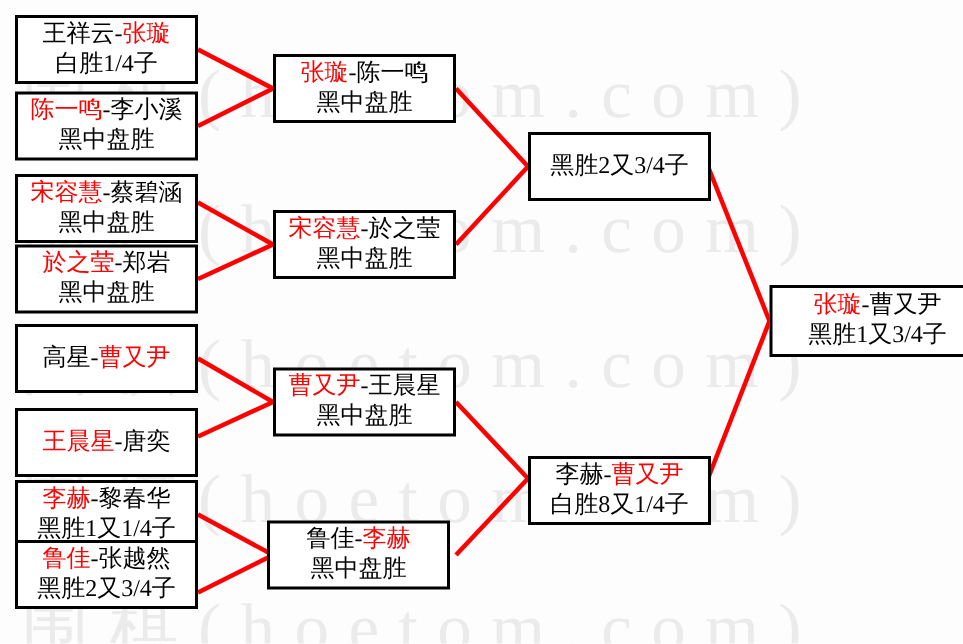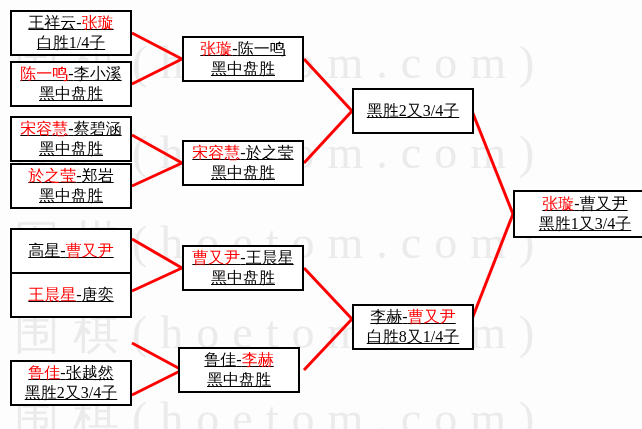--- a/index.html
+++ b/index.html
@@ -12,21 +12,21 @@
     position:absolute;left:14px;white-space:nowrap;
     font-size:46px;letter-spacing:13px;color:#ebebeb;
     user-select:none;z-index:0;line-height:1;
   }
   #lines{position:absolute;left:0;top:0;z-index:1;}
   .box{
     position:absolute;z-index:2;box-sizing:border-box;
     width:122px;height:46px;background:#ffffff;
     border:2px solid #000000;
     display:flex;flex-direction:column;justify-content:center;
-    text-align:center;font-size:16px;line-height:20px;color:#000000;text-decoration:underline;
+    text-align:center;font-size:16px;line-height:20px;color:#000000;
   }
   .box .names{white-space:nowrap;}
   .box .red{color:#ff0000;}
   .box.final{width:144px;height:48px;}
 </style>
 </head>
 <body>
 
 <div id="stage">
 
@@ -64,25 +64,29 @@
     <div>黑中盘胜</div>
   </div>
   <div class="box" style="left:10px;top:116px">
     <div class="names"><span class="red">宋容慧</span><span>-</span><span>蔡碧涵</span></div>
     <div>黑中盘胜</div>
   </div>
   <div class="box" style="left:10px;top:163px">
     <div class="names"><span class="red">於之莹</span><span>-</span><span>郑岩</span></div>
     <div>黑中盘胜</div>
   </div>
-  <div class="box" style="left:10px;top:228px">
+  <div class="box" style="left:10px;top:216px">
     <div class="names"><span>高星</span><span>-</span><span class="red">曹又尹</span></div>
   </div>
   <div class="box" style="left:10px;top:272px">
     <div class="names"><span class="red">王晨星</span><span>-</span><span>唐奕</span></div>
+  </div>
+  <div class="box" style="left:10px;top:320px">
+    <div class="names"><span class="red">李赫</span><span>-</span><span>黎春华</span></div>
+    <div>黑胜1又1/4子</div>
   </div>
   <div class="box" style="left:10px;top:360px">
     <div class="names"><span class="red">鲁佳</span><span>-</span><span>张越然</span></div>
     <div>黑胜2又3/4子</div>
   </div>
 
   <div class="box" style="left:182px;top:36px">
     <div class="names"><span class="red">张璇</span><span>-</span><span>陈一鸣</span></div>
     <div>黑中盘胜</div>
   </div>

